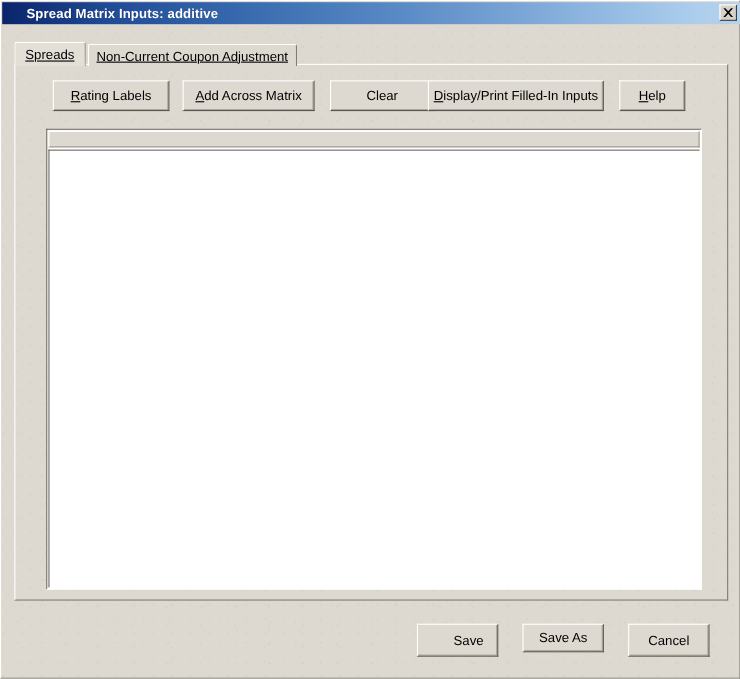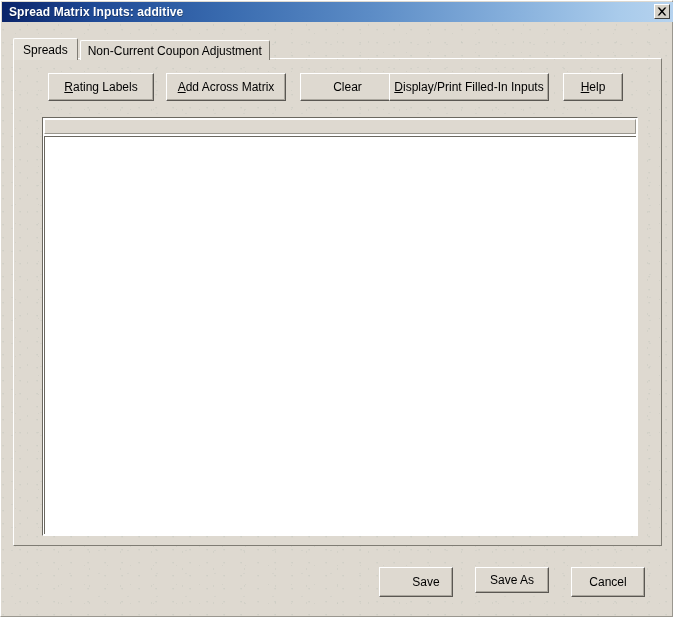--- a/index.html
+++ b/index.html
@@ -49,21 +49,21 @@
         #84aedb 75%,
         #a9cbeb 92%,
         #b6d3ef 100%);
     display: flex;
     align-items: center;
   }
   #titlebar-text {
     color: #ffffff;
     font-size: 12px;
     font-weight: bold;
-    padding-left: 7px;
+    padding-left: 22px;
     letter-spacing: 0.1px;
     white-space: nowrap;
     text-shadow: 0.5px 0.5px 0 rgba(0,0,0,0.35);
   }
   #close-button {
     position: absolute;
     right: 3px;
     top: 2px;
     width: 16px;
     height: 15px;
@@ -87,20 +87,21 @@
     width: 649px;
     height: 508px;
   }
   #tabstrip {
     position: absolute;
     left: 0; top: 0;
     height: 22px;
     display: flex;
     align-items: flex-end;
     z-index: 3;
+    text-decoration: underline;
   }
   .tab {
     height: 20px;
     box-sizing: border-box;
     padding: 3px 7px;
     display: flex;
     align-items: center;
     font-size: 12px;
     color: #000000;
     background: #ded9d0;

